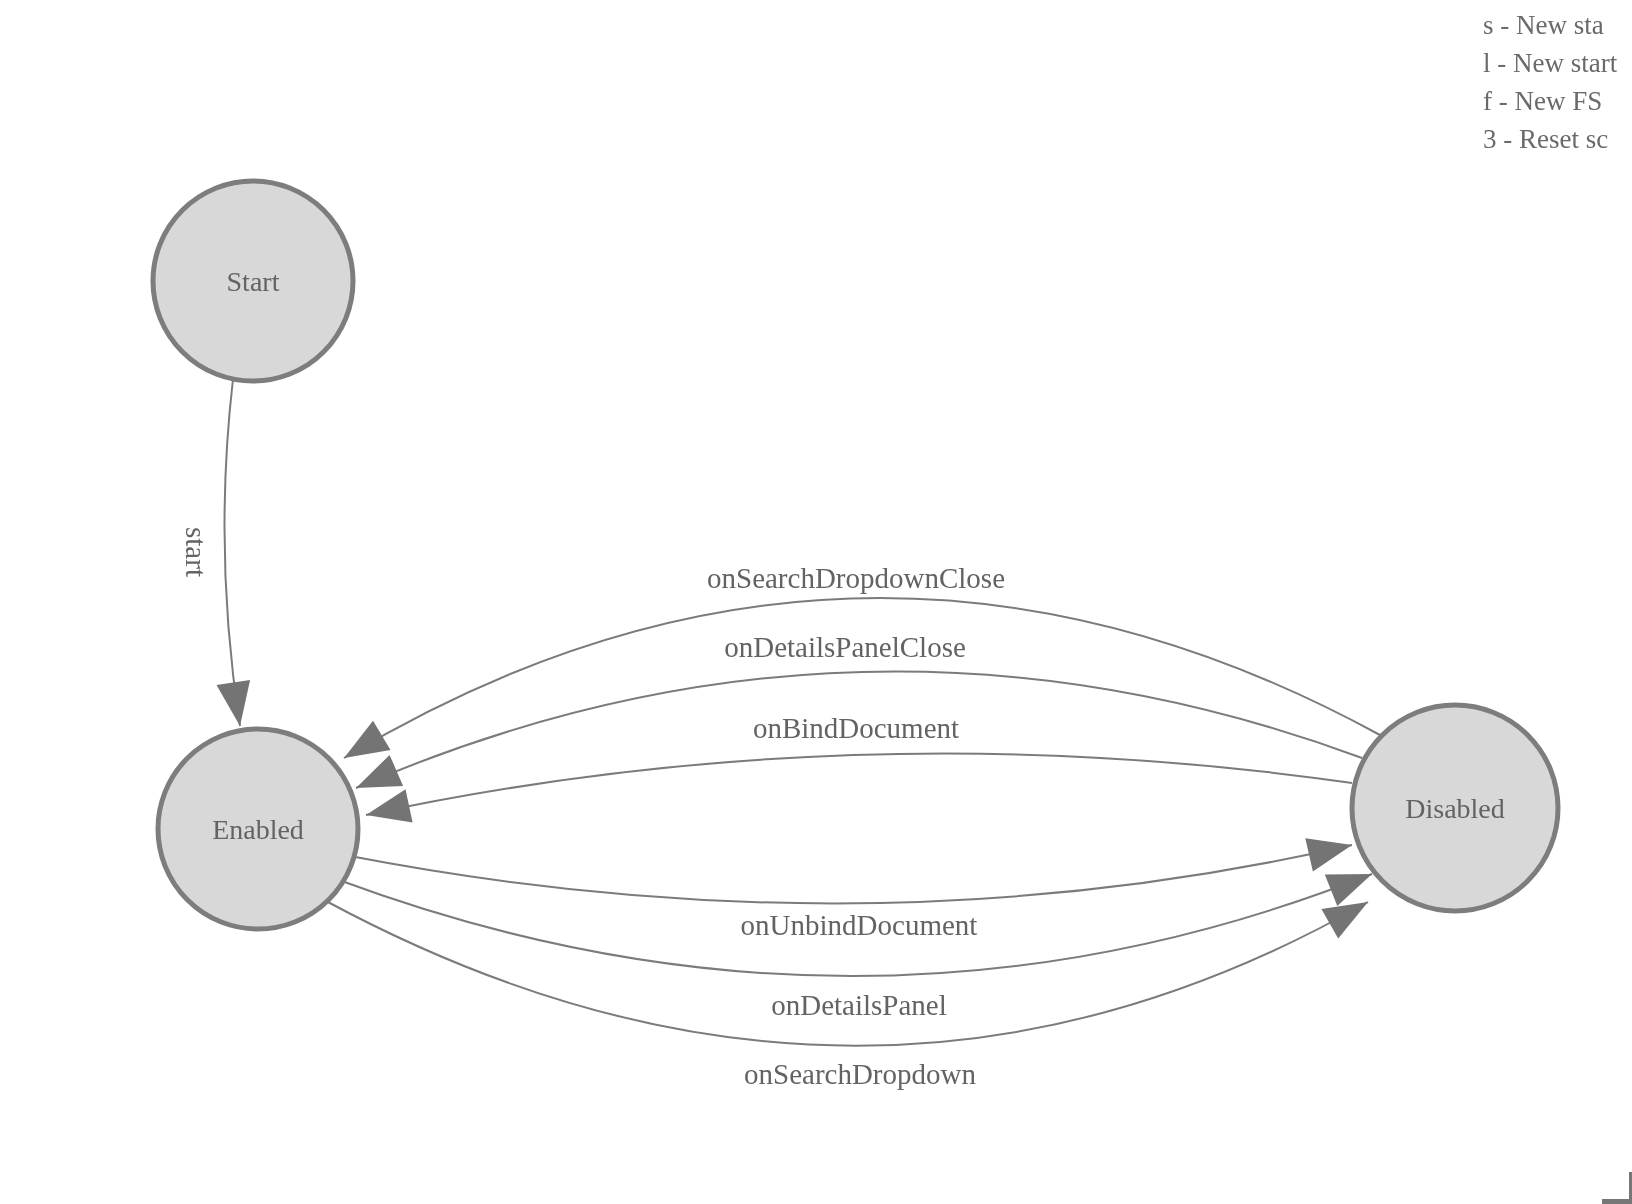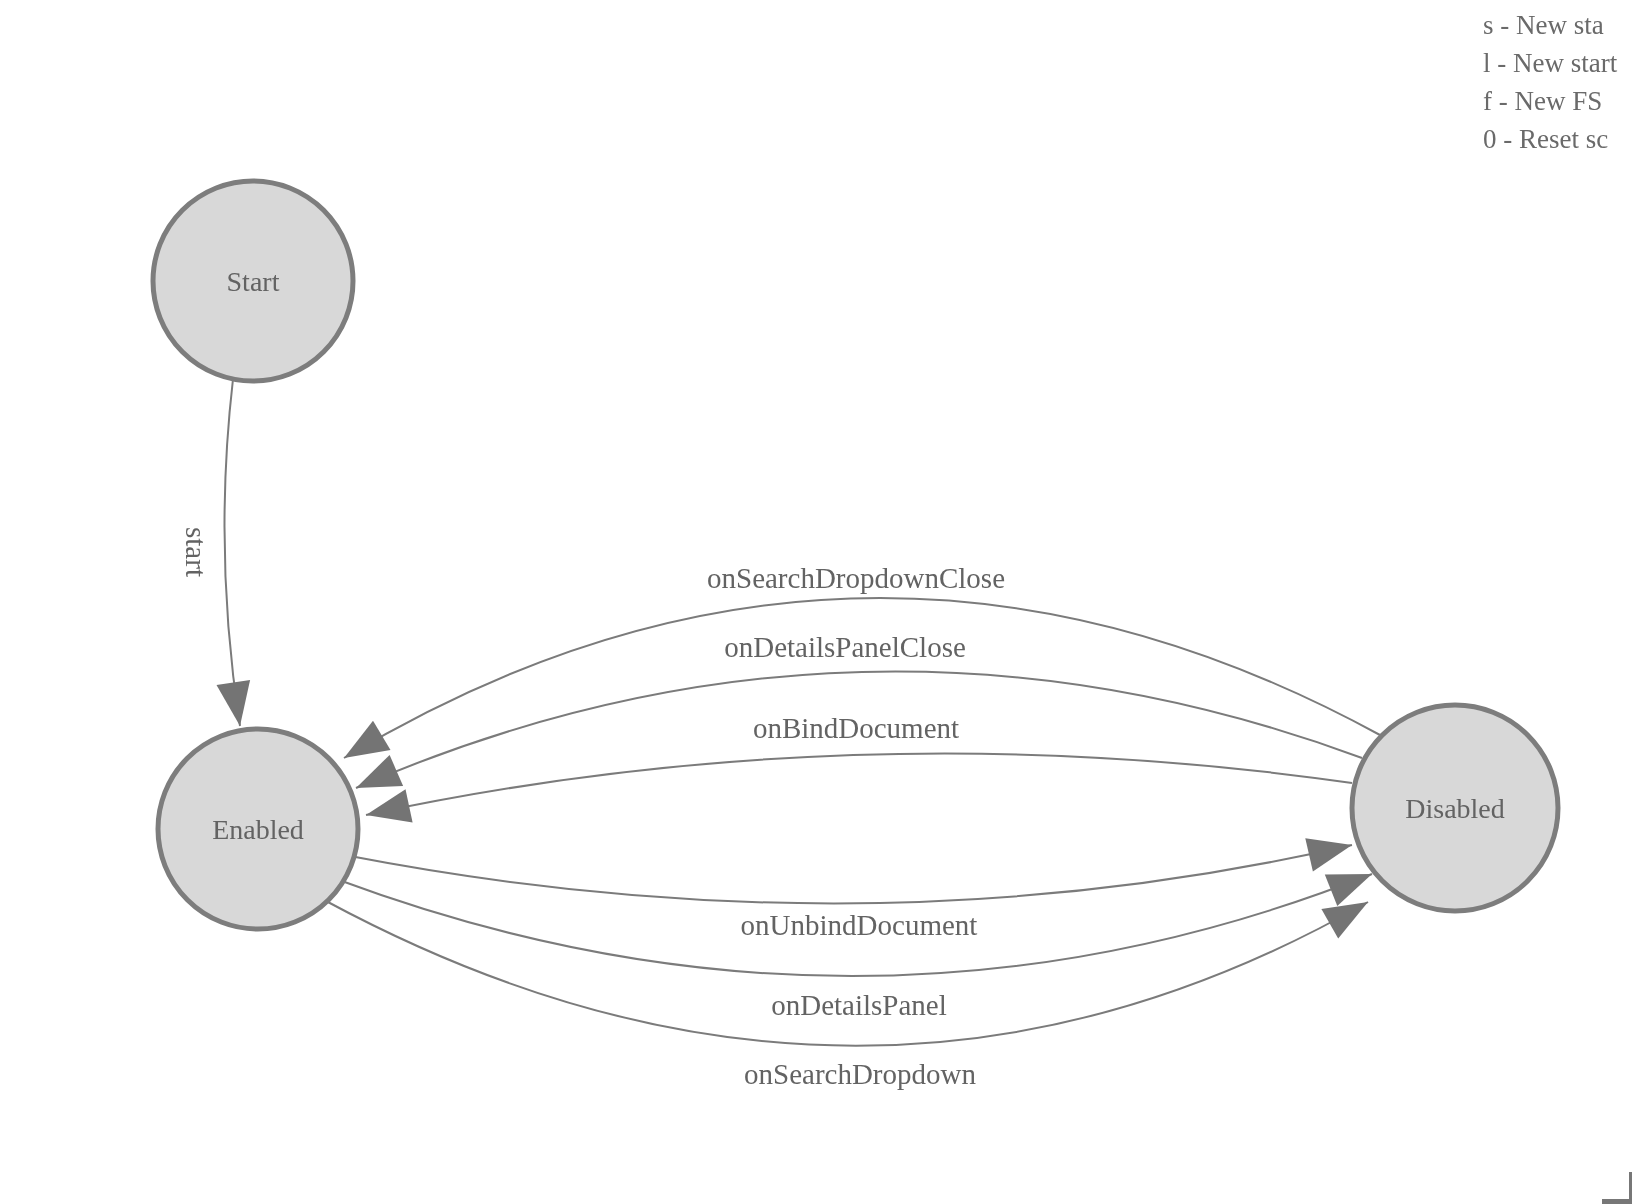--- a/index.html
+++ b/index.html
@@ -55,19 +55,19 @@
       <polygon points="1372,874 1337.3,906.0 1324.8,874.4" fill="#747474"></polygon>
       <text text-anchor="middle" dominant-baseline="central" font-size="29" fill="#636363" font-family="&quot;Liberation Serif&quot;,&quot;DejaVu Serif&quot;,serif" transform="translate(859,1005)">onDetailsPanel</text>
       <polygon points="1368,902 1338.2,938.6 1321.4,909.0" fill="#747474"></polygon>
       <text text-anchor="middle" dominant-baseline="central" font-size="29" fill="#636363" font-family="&quot;Liberation Serif&quot;,&quot;DejaVu Serif&quot;,serif" transform="translate(860,1074)">onSearchDropdown</text>
     </svg>
 
   <div class="legend">
     <div>s - New sta</div>
     <div>l - New start</div>
     <div>f - New FS</div>
-    <div>0 - Reset sc</div>
+    <div>3 - Reset sc</div>
   </div>
 
   <div class="corner-v"></div>
   <div class="corner-h"></div>
 
 </div>
 
 </body></html>

